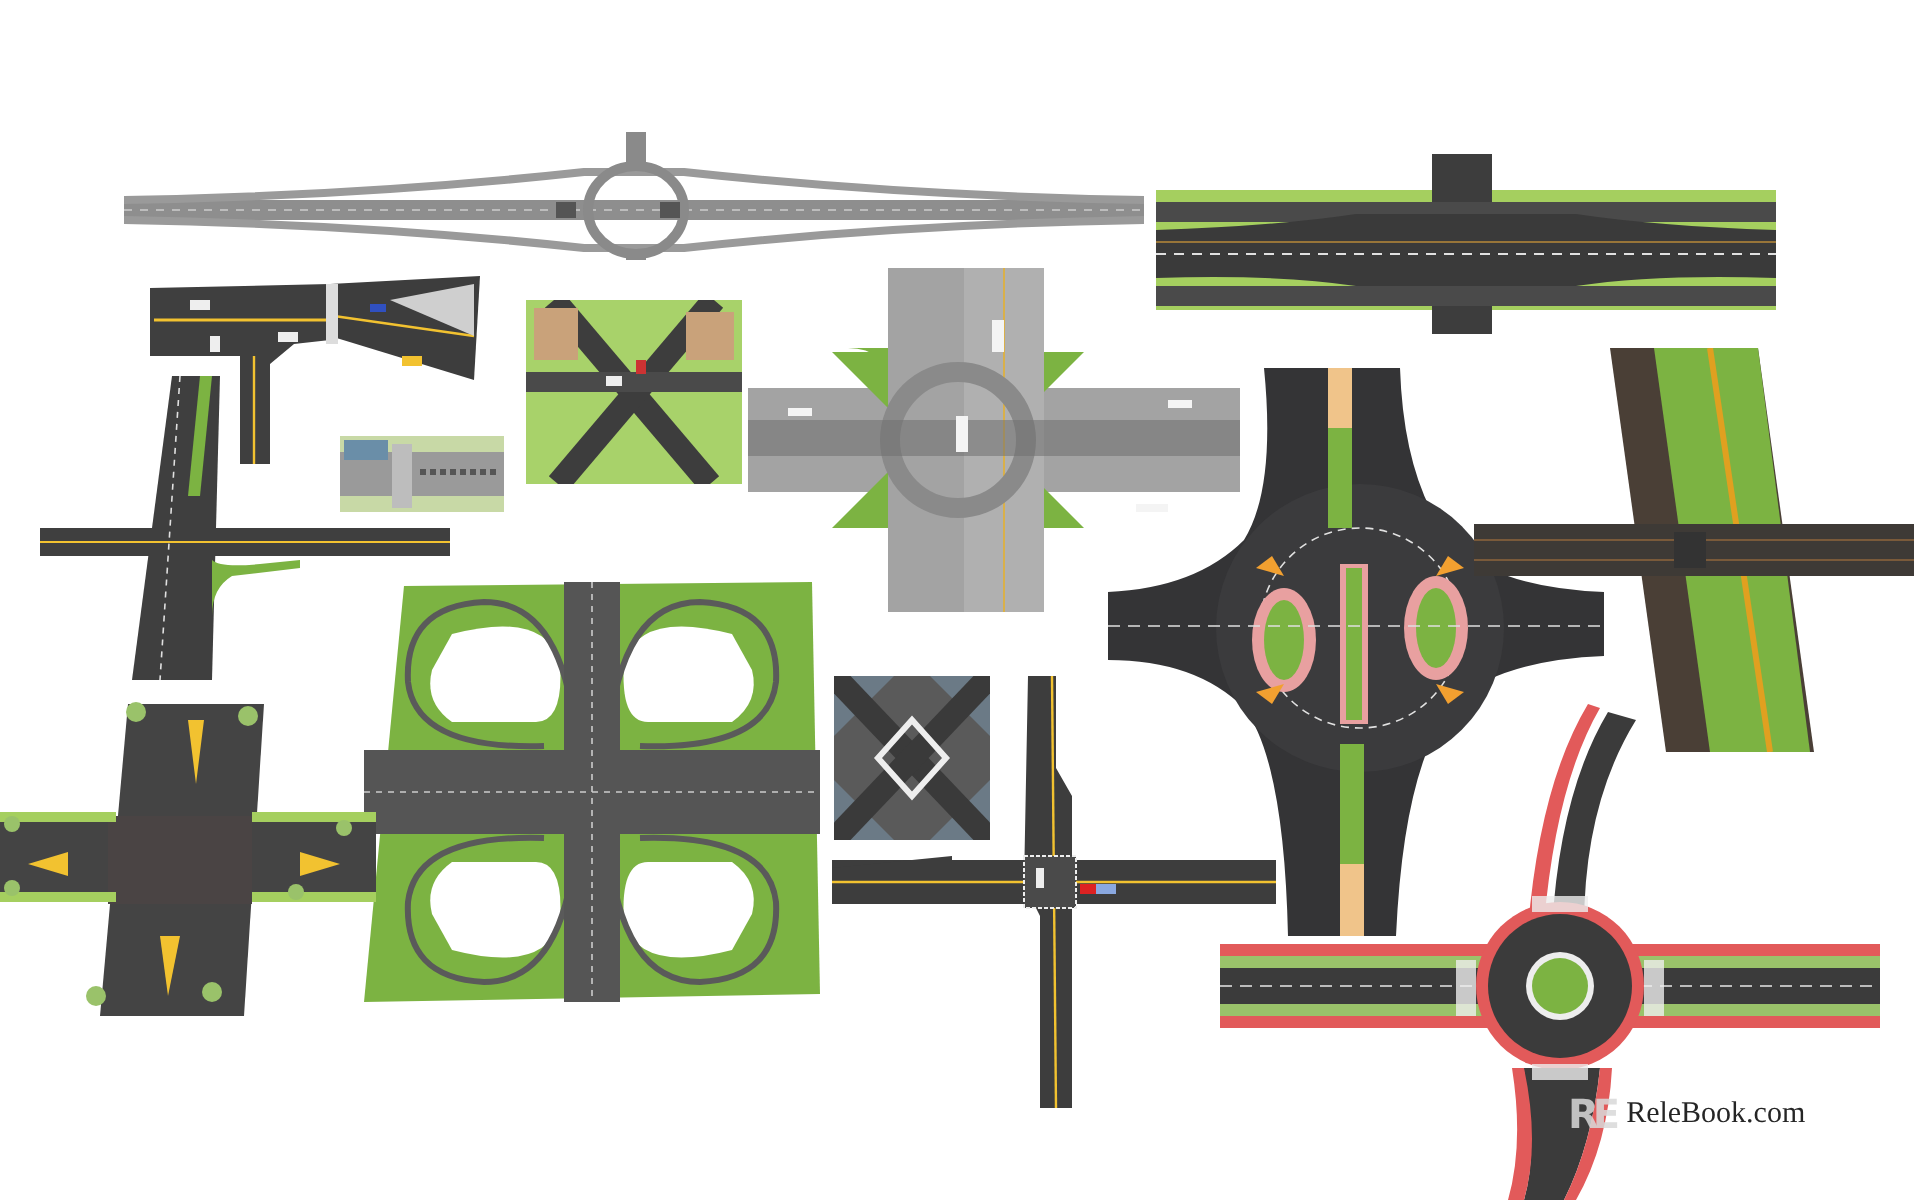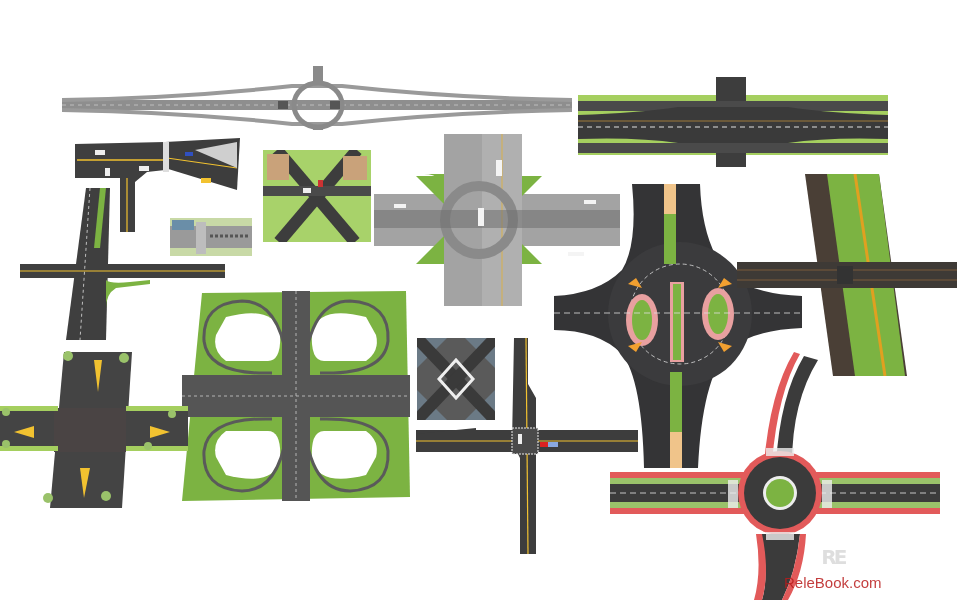--- a/index.html
+++ b/index.html
@@ -1,21 +1,21 @@
 <!DOCTYPE html>
 <html><head>
 <meta charset="utf-8">
 <style>
   html,body{margin:0;padding:0;background:#ffffff;}
   body{width:960px;height:600px;position:relative;overflow:hidden;font-family:"Liberation Sans",sans-serif;}
   .model{position:absolute;}
   svg{display:block;}
-  .watermark{position:absolute;left:784px;top:547px;display:flex;align-items:center;gap:6px;opacity:.85;flex-direction:column;}
+  .watermark{position:absolute;left:784px;top:547px;display:flex;align-items:center;gap:6px;opacity:.85;}
   .wm-logo{font-family:"DejaVu Sans",sans-serif;font-weight:bold;font-size:20px;color:#d9d9d9;letter-spacing:-3px;line-height:20px;}
-  .wm-text{font-family:Liberation Sans, sans-serif;font-size:15px;color:#b91c1c;line-height:20px;}
+  .wm-text{font-family:Liberation Serif, serif;font-size:15px;color:#000000;line-height:20px;}
 </style>
 </head>
 <body>
 
 <div class="model" style="left:62px;top:66px;">
   <svg width="510" height="64" viewBox="0 0 510 64">
     <rect x="0" y="34" width="510" height="10" fill="#8e8e8e"></rect>
     <line x1="0" y1="39" x2="510" y2="39" stroke="#bdbdbd" stroke-width="1" stroke-dasharray="4 4"></line>
     <path d="M0 34 Q120 32 230 20 L280 20 Q390 32 510 34" fill="none" stroke="#9a9a9a" stroke-width="4"></path>
     <path d="M0 44 Q120 46 230 58 L280 58 Q390 46 510 44" fill="none" stroke="#9a9a9a" stroke-width="4"></path>

